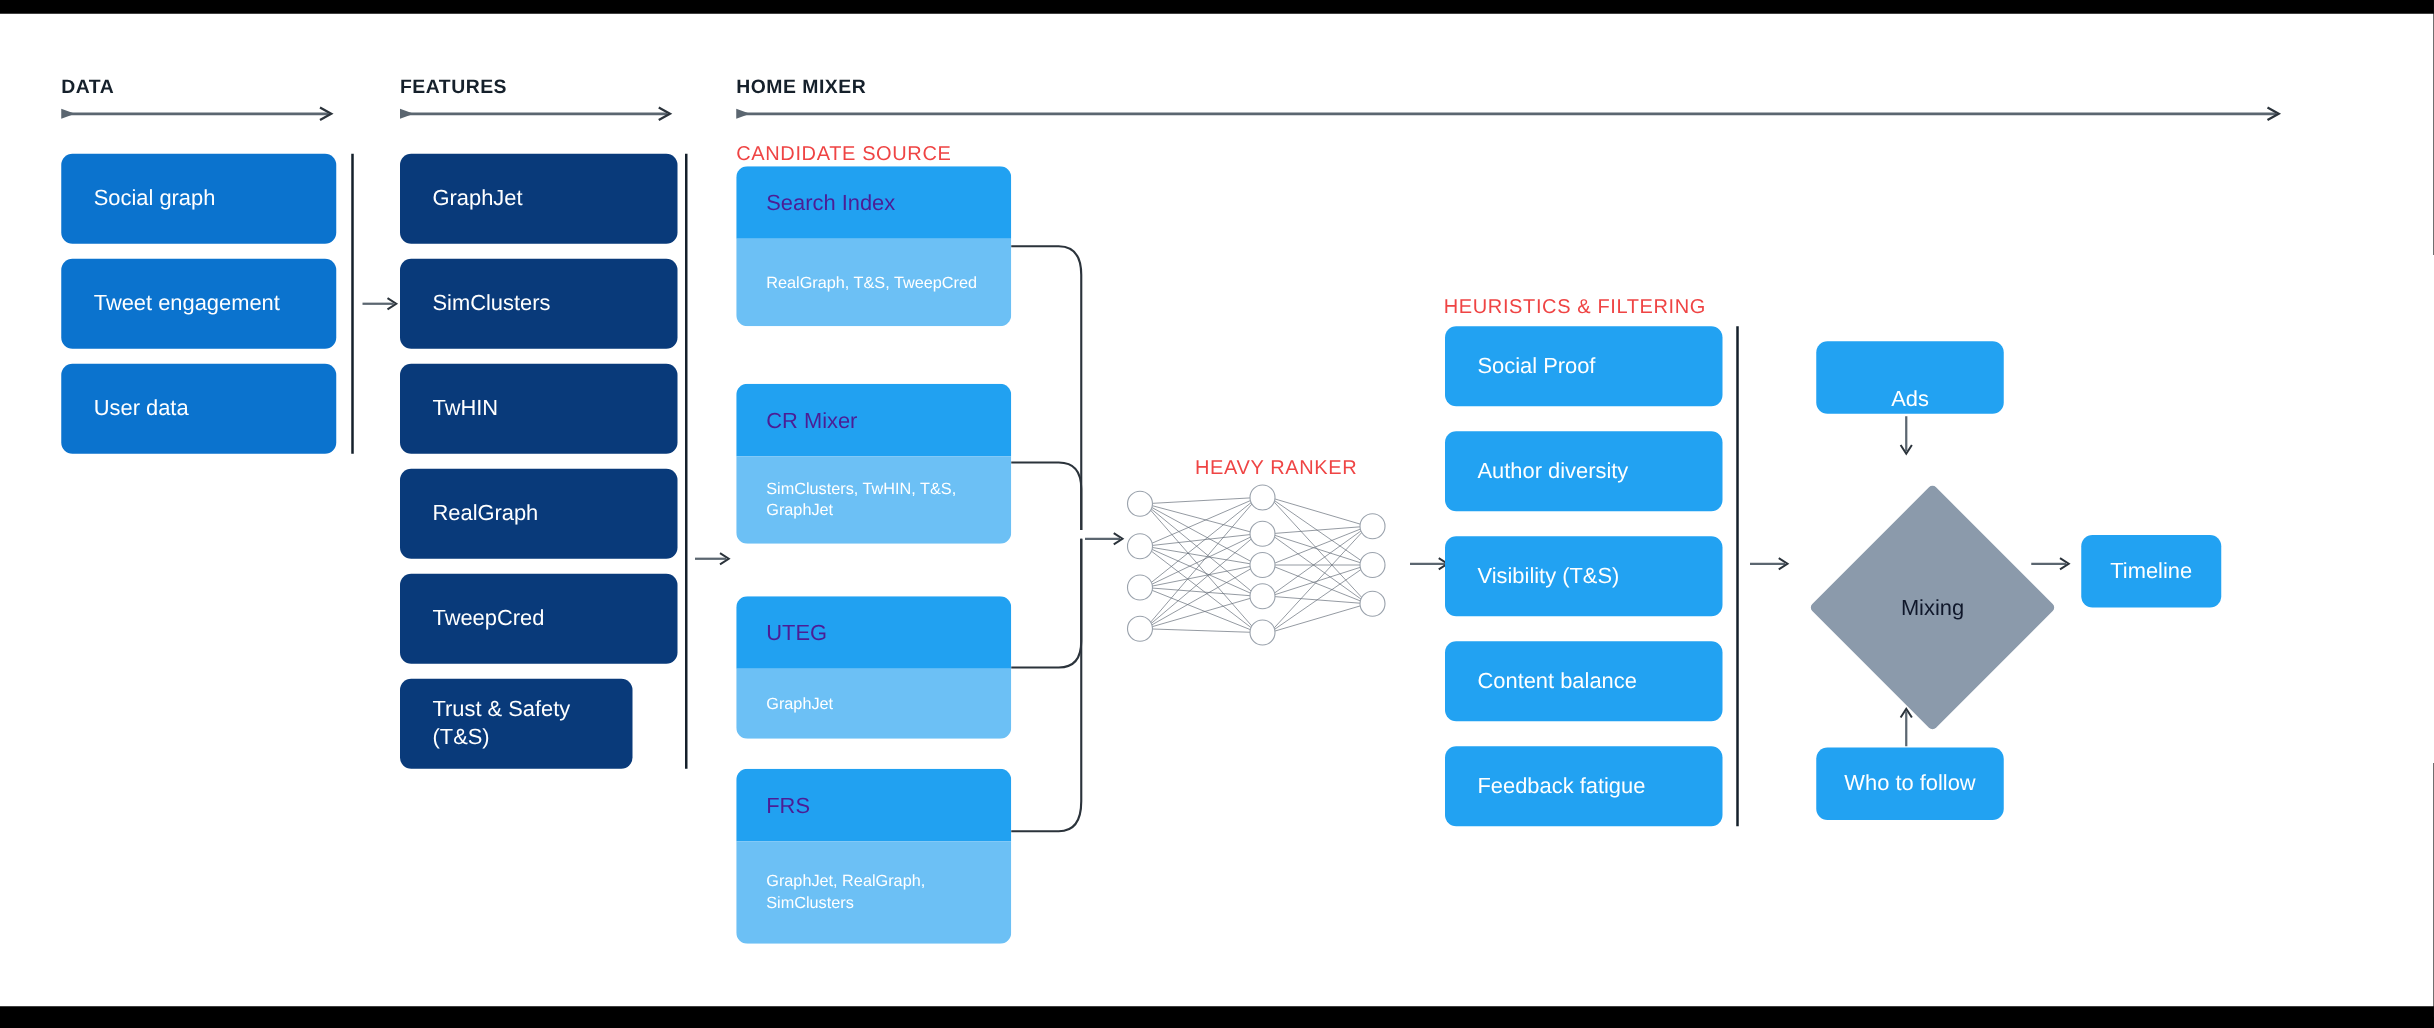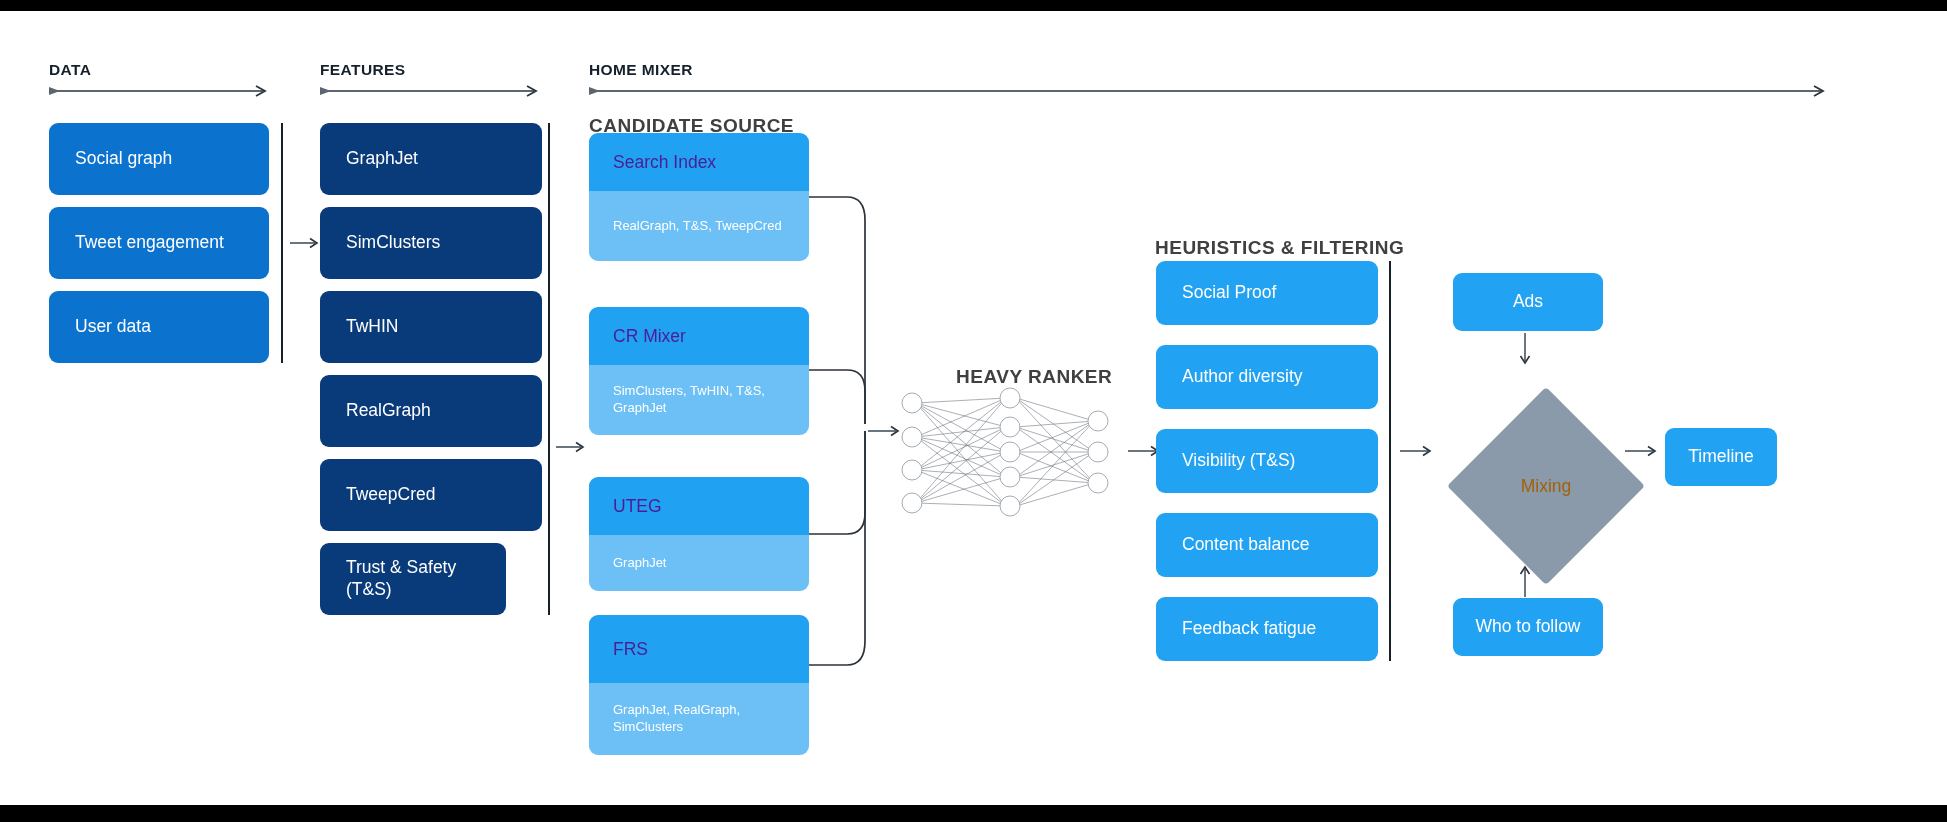--- a/index.html
+++ b/index.html
@@ -34,24 +34,24 @@
     color: #15202b;
     white-space: nowrap;
   }
   .sec-arrow {
     position: absolute;
     height: 14px;
   }
   .sec-arrow svg { display: block; overflow: visible; }
   .sub-title {
     position: absolute;
-    font-size: 19px;
-    font-weight: bold;
+    font-size: 16px;
+    font-weight: normal;
     letter-spacing: 0.5px;
-    color: #404040;
+    color: #ef4444;
     white-space: nowrap;
   }
   
   .box {
     position: absolute;
     border-radius: 9px;
     display: flex;
     align-items: center;
     box-sizing: border-box;
     color: #ffffff;
@@ -106,21 +106,21 @@
   .conn svg { display: block; overflow: visible; }
   
   .diamond {
     position: absolute;
     background: #8b9aab;
     transform: rotate(45deg);
     border-radius: 4px;
   }
   .diamond-label {
     position: absolute;
-    color: #a16207;
+    color: #0f172a;
     font-size: 17.5px;
     display: flex;
     align-items: center;
     justify-content: center;
     text-align: center;
   }
   
   .nn { position: absolute; }
   .nn svg { display: block; overflow: visible; }
   .bracket { position: absolute; }
@@ -219,21 +219,21 @@
       <div class="cs-head" style="height:58px;">CR Mixer</div>
       <div class="cs-body">SimClusters, TwHIN, T&amp;S, GraphJet</div>
     </div>
 
     <div class="cs-card" style="left:589px; top:466px; width:220px; height:114px;">
       <div class="cs-head" style="height:58px;">UTEG</div>
       <div class="cs-body">GraphJet</div>
     </div>
 
     <div class="cs-card" style="left:589px; top:604px; width:220px; height:140px;">
-      <div class="cs-head" style="height:68px;">FRS</div>
+      <div class="cs-head" style="height:58px;">FRS</div>
       <div class="cs-body">GraphJet, RealGraph, SimClusters</div>
     </div>
 
     <div class="bracket" style="left:809px; top:175px;">
       <svg width="70" height="490" viewBox="0 0 70 490">
         <path d="M0 11 H38 Q56 11 56 34 V238" fill="none" stroke="#2b333b" stroke-width="1.7"></path>
         <path d="M0 184 H38 Q56 184 56 205 V238" fill="none" stroke="#2b333b" stroke-width="1.7"></path>
         <path d="M0 348 H38 Q56 348 56 327 V245" fill="none" stroke="#2b333b" stroke-width="1.7"></path>
         <path d="M0 479 H38 Q56 479 56 455 V245" fill="none" stroke="#2b333b" stroke-width="1.7"></path>
       </svg>
@@ -328,21 +328,21 @@
 
     <div class="vrule" style="left:1389px; top:250px; height:400px;"></div>
 
     <div class="conn" style="left:1400px; top:434px;">
       <svg width="34" height="12" viewBox="0 0 34 12">
         <line x1="0" y1="6" x2="28" y2="6" stroke="#5b6670" stroke-width="1.8"></line>
         <polyline points="23,1.5 30,6 23,10.5" fill="none" stroke="#2b333b" stroke-width="1.6"></polyline>
       </svg>
     </div>
 
-    <div class="box output" style="left:1453px; top:262px; width:150px; height:58px;">
+    <div class="box output" style="left:1453px; top:262px; width:150px; height:58px;align-items:flex-end;">
       <span>Ads</span>
     </div>
 
     <div class="conn" style="left:1519px; top:322px;">
       <svg width="12" height="34" viewBox="0 0 12 34">
         <line x1="6" y1="0" x2="6" y2="28" stroke="#5b6670" stroke-width="1.8"></line>
         <polyline points="1.5,23 6,30 10.5,23" fill="none" stroke="#2b333b" stroke-width="1.6"></polyline>
       </svg>
     </div>
 

